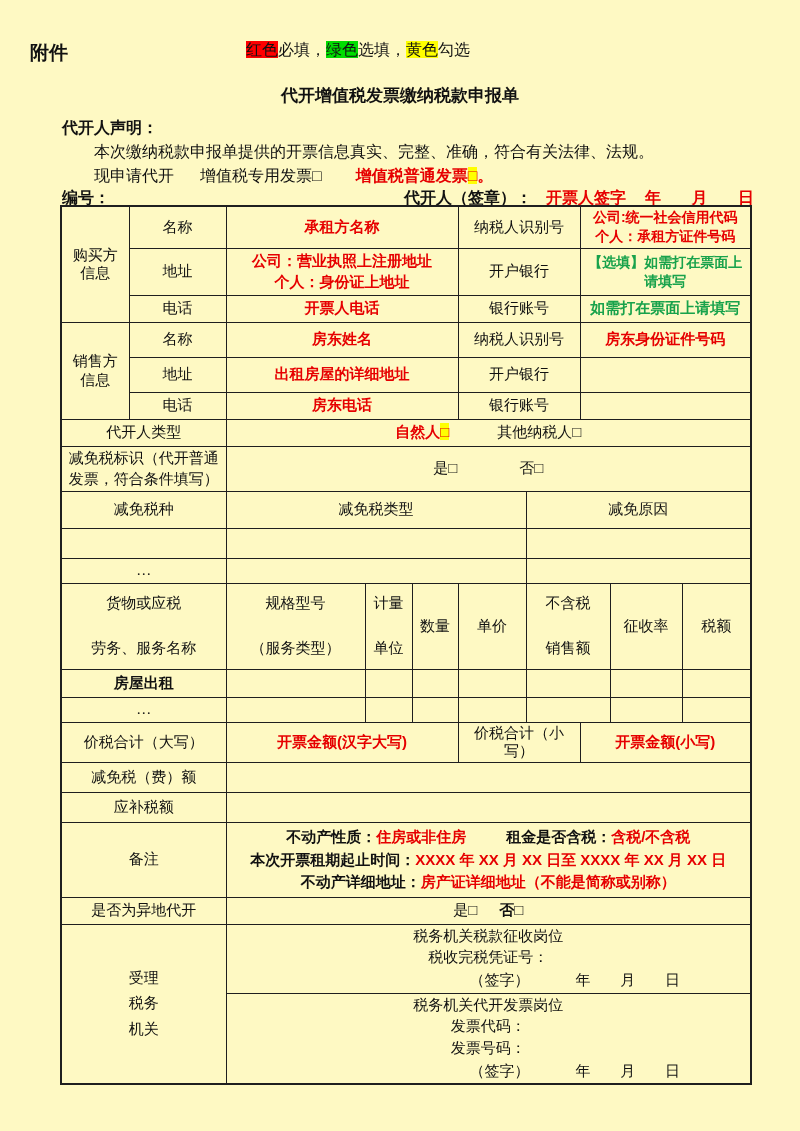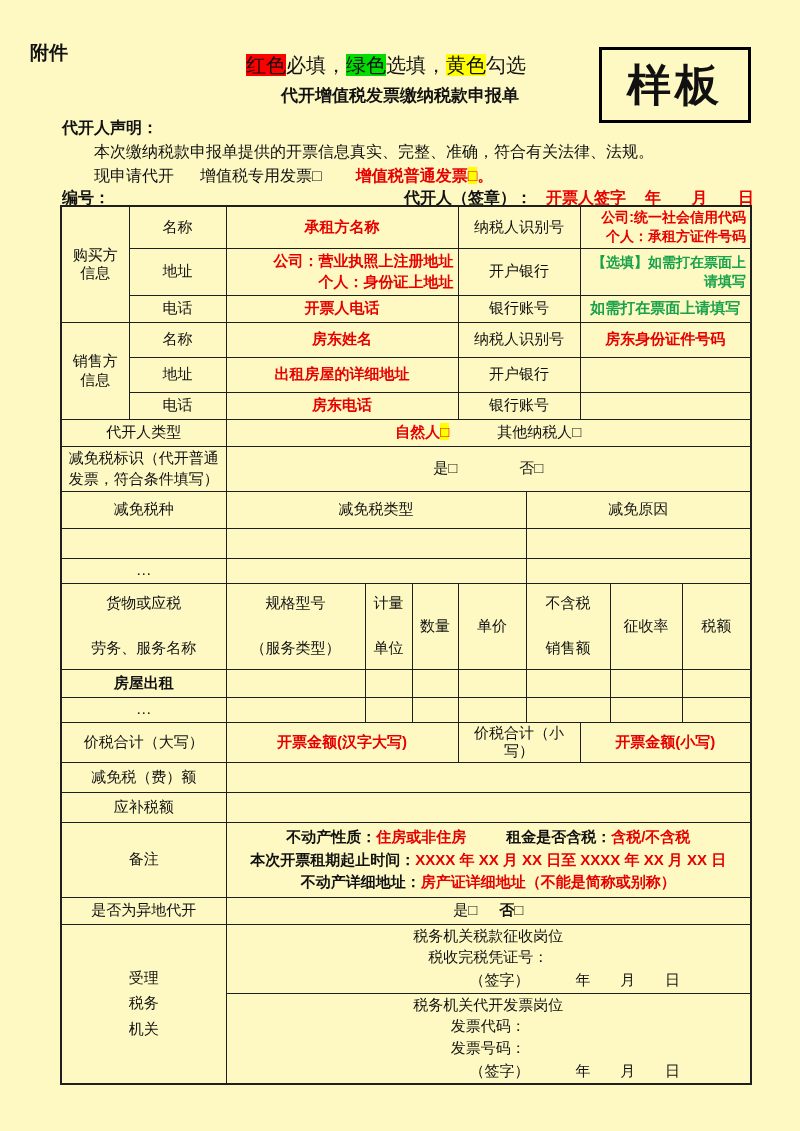--- a/index.html
+++ b/index.html
@@ -18,41 +18,40 @@
   .stamp{left:599px;top:47px;width:146px;height:70px;border:3px solid #000;
          display:flex;align-items:center;justify-content:center;
          font-size:44px;font-weight:bold;letter-spacing:4px;}
   table.form{position:absolute;left:60px;top:205px;width:690px;border-collapse:collapse;
              table-layout:fixed;border:2px solid #1f1f1f;}
   table.form td{border:1px solid #1f1f1f;padding:1px 4px;text-align:center;
                 vertical-align:middle;font-size:15px;line-height:1.25;overflow:hidden;}
   td.left{text-align:left;}
   .gw{display:flex;flex-direction:column;justify-content:center;align-items:center;gap:26px;min-height:78px;}
   .gw div:empty{display:none;}
-  .twol div{line-height:1.35;text-align:right;}
+  .twol div{line-height:1.35;}
   .vlabel div{line-height:1.7;}
   .subcell{text-align:left;padding:4px 8px;}
   .subcell .ln{line-height:1.45;}
   .signline{display:flex;justify-content:flex-end;align-items:center;gap:46px;padding-right:66px;line-height:1.5;}
   .ymd{word-spacing:26px;}
   .gap40{margin-left:40px;}
   .cb{cursor:default;}
 </style>
 </head>
 <body>
 
 <div class="page">
 
   <span class="abs b" style="left:30px;top:40px;font-size:19px;">附件</span>
 
-  <span class="abs" style="left:246px;top:52px;font-size:20px;">
+  <span class="abs" style="left:246px;top:40px;font-size:16px;">
     <span class="bgred sans">红色</span><span class="sans">必填，</span><span class="bggreen sans">绿色</span><span class="sans">选填，</span><span class="ylw sans">黄色</span><span class="sans">勾选</span>
   </span>
 
-  <div class="abs stamp sans">样板</div>
 
   <div class="abs b" style="left:160px;top:84px;width:480px;text-align:center;font-size:17px;">代开增值税发票缴纳税款申报单</div>
 
   <div class="abs b" style="left:62px;top:118px;font-size:16px;">代开人声明：</div>
 
   <div class="abs fs16" style="left:94px;top:166px;">
     <span>现申请代开</span><span style="margin-left:26px;">增值税专用发票□</span><span class="red b" style="margin-left:34px;">增值税普通发票</span><span class="ylw red b cb">□</span><span class="red b">。</span>
   </div>
 
   <div class="abs fs16" style="left:94px;top:142px;">本次缴纳税款申报单提供的开票信息真实、完整、准确，符合有关法律、法规。</div>

